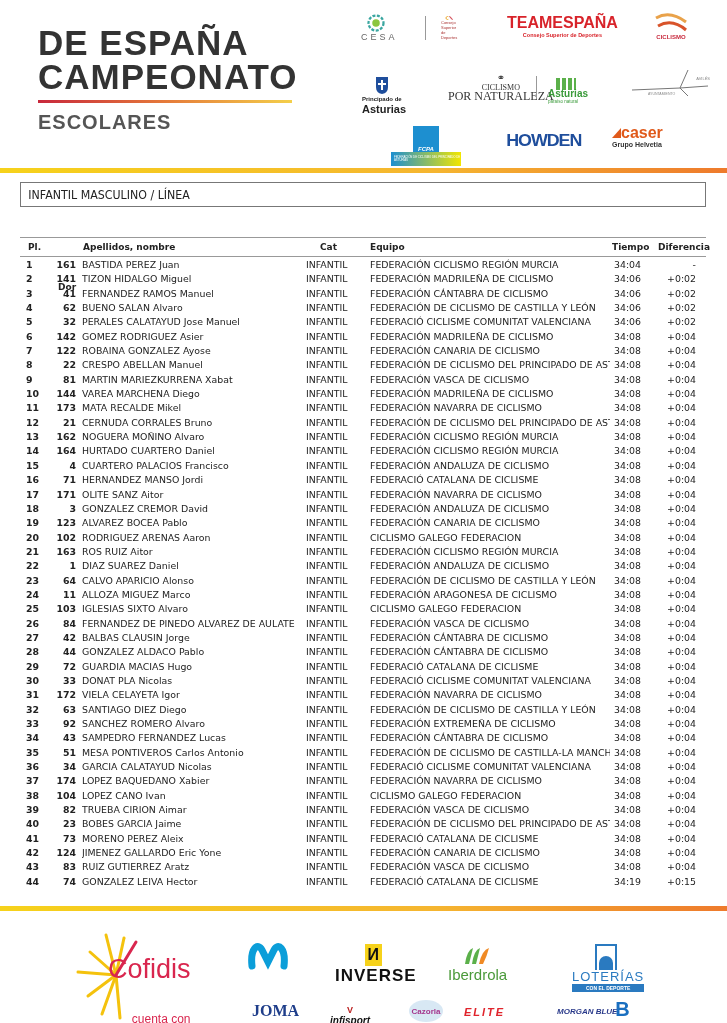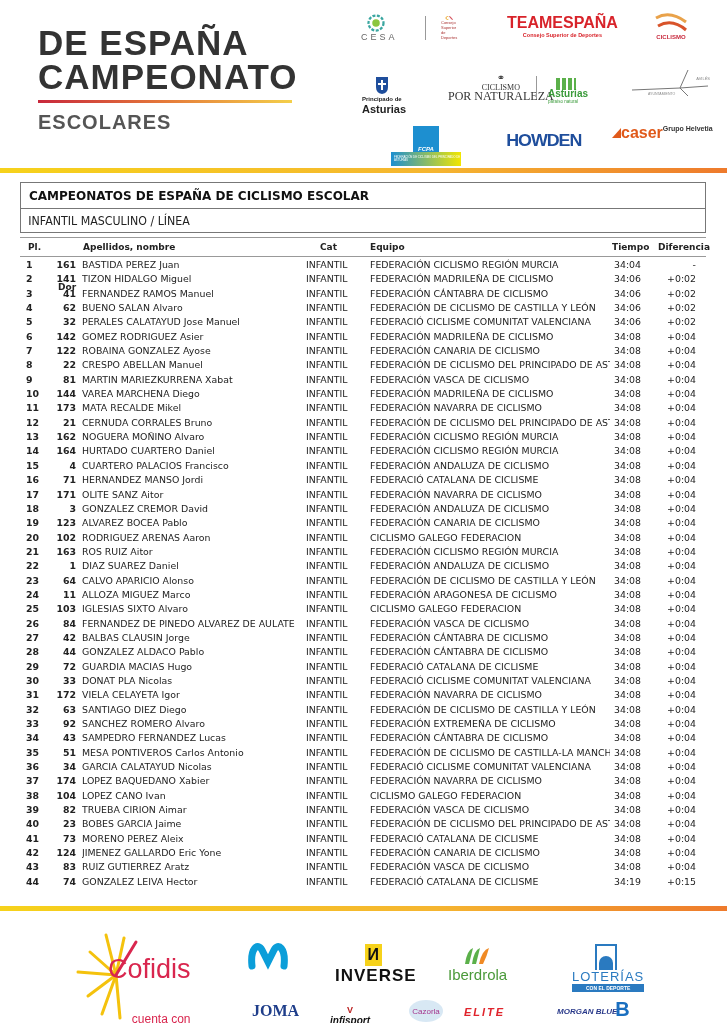--- a/index.html
+++ b/index.html
@@ -110,32 +110,31 @@
   <div style="width:26px;height:26px;background:#1d8fd0;display:flex;align-items:flex-end;justify-content:center;">
     <span style="font-size:6px;color:#fff;font-style:italic;font-weight:bold;">FCPA</span>
   </div>
   <div style="background:linear-gradient(90deg,#1d8fd0,#f2e600);height:14px;width:70px;display:flex;align-items:center;padding-left:3px;">
     <span style="font-size:2.8px;color:#fff;line-height:3px;">FEDERACIÓN DE CICLISMO DEL PRINCIPADO DE ASTURIAS</span>
   </div>
 </div>
 <div class="logo" style="left:508px;top:131px;">
   <span style="font-size:17px;font-weight:bold;color:#1f4e9c;letter-spacing:-1px;transform:scaleX(1.05);">HOWDEN</span>
 </div>
-<div class="logo" style="left:612px;top:125px;flex-direction:row;align-items:flex-start;">
+<div class="logo" style="left:612px;top:125px;flex-direction:column;align-items:flex-start;">
   <div style="display:flex;align-items:center;">
     <span style="display:inline-block;width:0;height:0;border-left:9px solid transparent;border-bottom:10px solid #e05a1b;"></span>
     <span style="font-size:16px;color:#e05a1b;font-weight:bold;line-height:16px;">caser</span>
   </div>
   <span style="font-size:7px;font-weight:bold;color:#333;">Grupo Helvetia</span>
 </div>
 
 <div class="stripe" style="top:168px;"></div>
 
 <div class="box">
-  <div class="title">CAMPEONATOS DE ESPAÑA DE CICLISMO ESCOLAR</div>
   <div class="sub">INFANTIL MASCULINO / LÍNEA</div>
 </div>
 
 <div class="thead">
   <span style="left:8px;">Pl.</span>
   <span style="left:38px;margin-top:40px;">Dor</span>
   <span style="left:63px;">Apellidos, nombre</span>
   <span style="left:300px;">Cat</span>
   <span style="left:350px;">Equipo</span>
   <span style="left:592px;">Tiempo</span>
@@ -589,21 +588,21 @@
 </div>
 
 <div class="logo" style="left:252px;top:1002px;">
   <span style="font-family:'Liberation Serif',serif;font-weight:bold;font-size:16px;color:#1f3e8a;">JOMA</span>
 </div>
 <div class="logo" style="left:330px;top:1005px;">
   <span style="color:#b22;font-size:9px;font-weight:bold;">V</span>
   <span style="font-size:10px;font-style:italic;font-weight:bold;color:#111;">infisport</span>
 </div>
 <div class="logo" style="left:409px;top:1000px;width:34px;height:22px;border-radius:50%;background:#d8e8f4;justify-content:center;">
-  <span style="font-size:8px;color:#a4358c;font-weight:normal;">Cazorla</span>
+  <span style="font-size:8px;color:#a4358c;font-weight:bold;">Cazorla</span>
 </div>
 <div class="logo" style="left:464px;top:1006px;">
   <span style="font-size:11px;font-style:italic;font-weight:bold;color:#e0242c;letter-spacing:2px;">ELITE</span>
 </div>
 <div class="logo" style="left:537px;top:1007px;">
   <span style="font-size:8px;font-style:italic;font-weight:bold;color:#2a3a8a;padding-left:20px;">MORGAN BLUE</span>
 </div>
 <div class="logo" style="left:609px;top:999px;">
   <span style="font-size:20px;font-weight:bold;color:#1a6fc0;line-height:20px;">B</span>
   <span style="font-size:11px;color:#1a6fc0;margin-top:6px;">travel</span>

